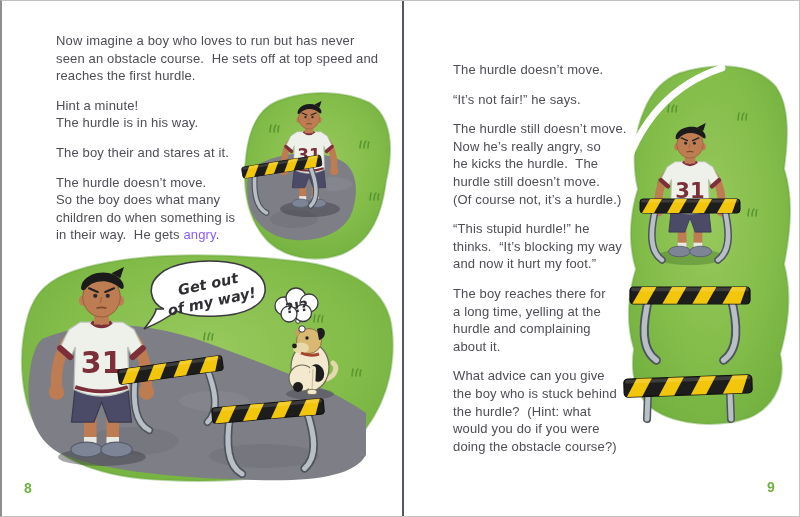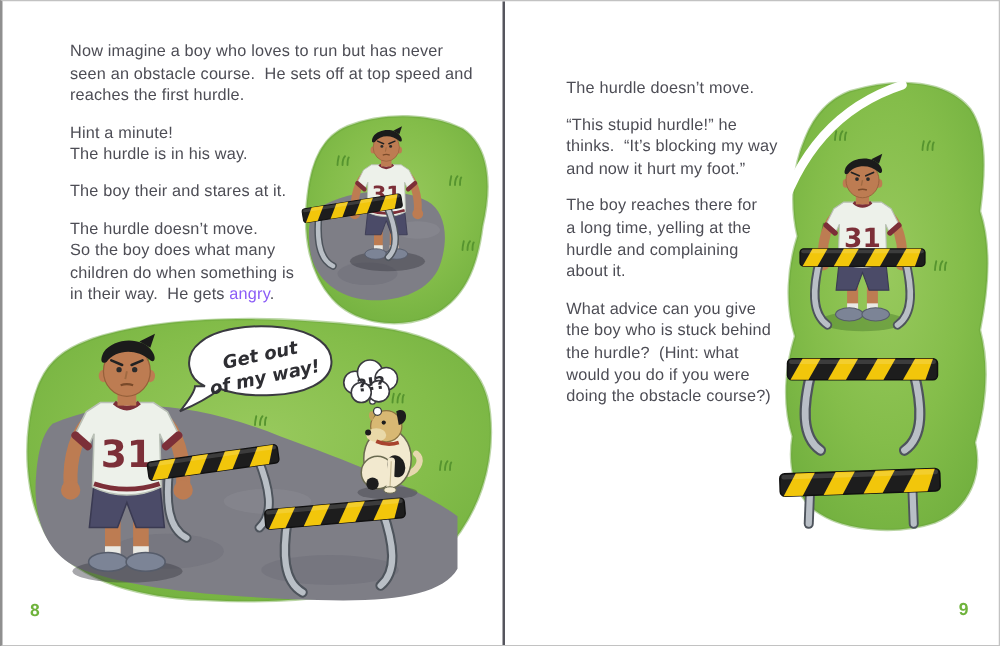--- a/index.html
+++ b/index.html
@@ -188,20 +188,26 @@
     </svg>
 
     <div class="page-num pn-left">8</div>
   </div>
 
   <div class="spine"></div>
 
   <div>
     <div class="text-block right-text">
       <p>The hurdle doesn’t move.</p>
+      <p>“It’s not fair!” he says.</p>
+      <p>The hurdle still doesn’t move.
+Now he’s really angry, so
+he kicks the hurdle.  The
+hurdle still doesn’t move.
+(Of course not, it’s a hurdle.)</p>
       <p>“This stupid hurdle!” he
 thinks.  “It’s blocking my way
 and now it hurt my foot.”</p>
       <p>The boy reaches there for
 a long time, yelling at the
 hurdle and complaining
 about it.</p>
       <p>What advice can you give
 the boy who is stuck behind
 the hurdle?  (Hint: what

